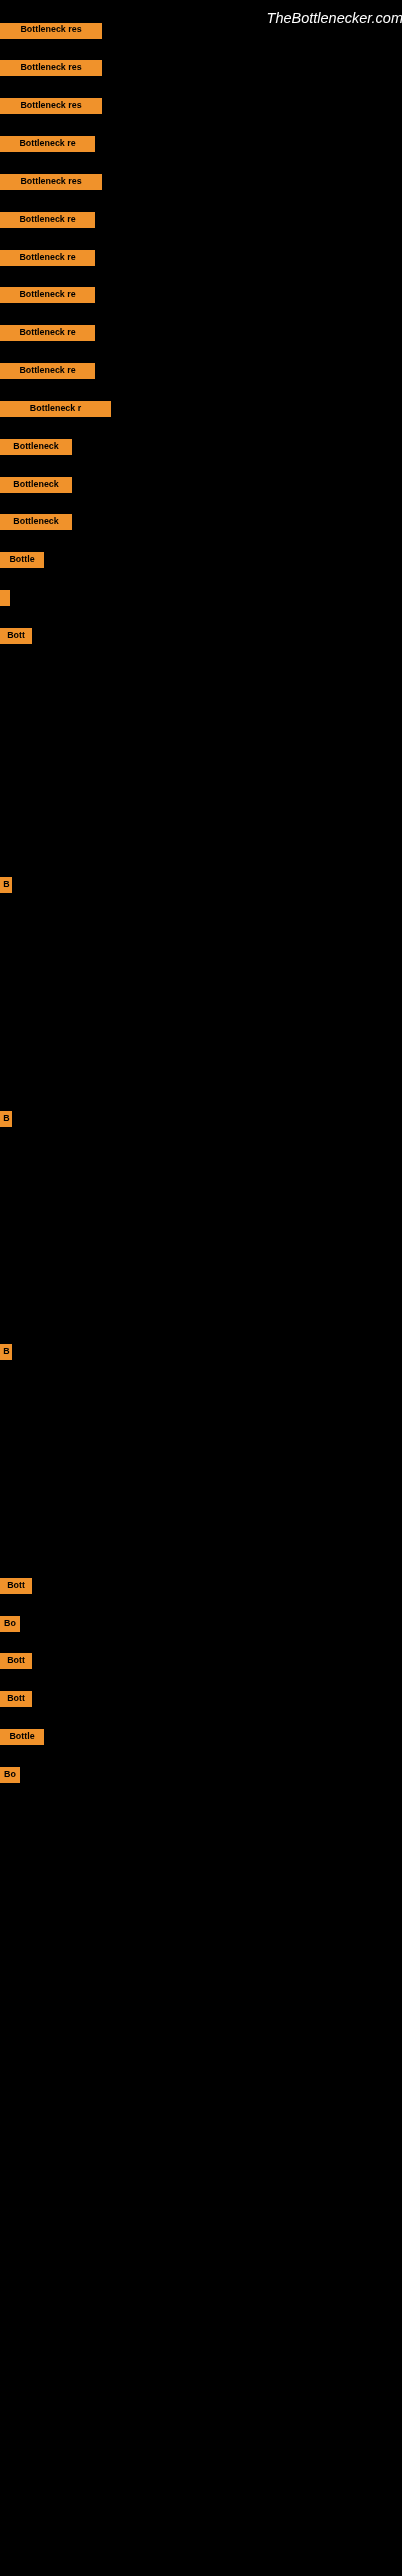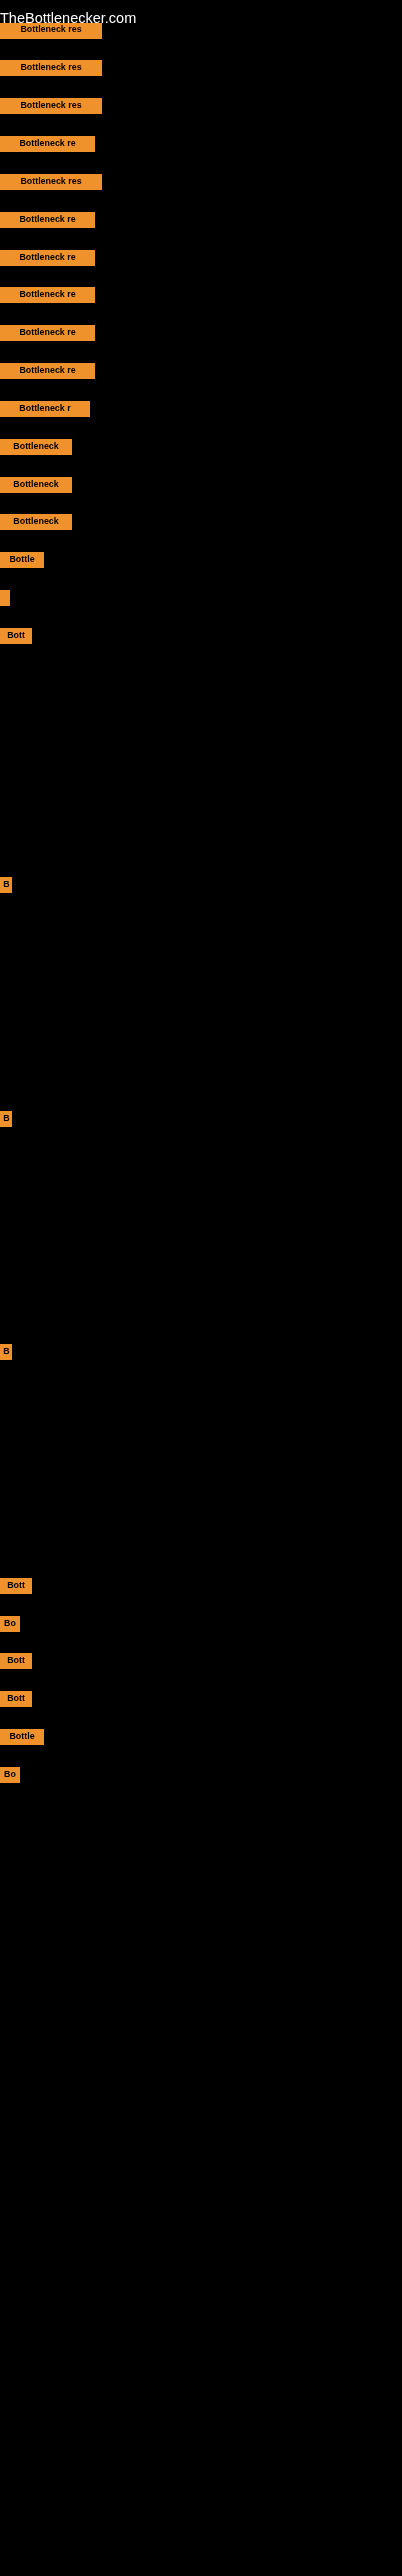--- a/index.html
+++ b/index.html
@@ -8,28 +8,29 @@
       box-sizing: border-box;
     }
     body {
       background-color: #000000;
       width: 403px;
       min-height: 2576px;
       font-family: Arial, sans-serif;
       position: relative;
     }
     .site-title {
-      text-align: left;
+      text-align: right;
       color: #ffffff;
       font-size: 14.5px;
       padding: 6.4px 0;
       position: absolute;
       top: 4px;
       left: 0;
       right: 0;
+      font-style: italic;
     }
     .bottleneck-label {
       position: absolute;
       background-color: #f0922b;
       color: #000000;
       font-size: 8.9px;
       font-weight: bold;
       padding: 1.6px 3.2px;
       white-space: nowrap;
       overflow: hidden;
@@ -45,21 +46,21 @@
     <div class="bottleneck-label" style="top: 22.5px; left: 0px; width: 102px; height: 16px;">Bottleneck res</div>
     <div class="bottleneck-label" style="top: 60px; left: 0px; width: 102px; height: 16px;">Bottleneck res</div>
     <div class="bottleneck-label" style="top: 98px; left: 0px; width: 102px; height: 16px;">Bottleneck res</div>
     <div class="bottleneck-label" style="top: 136px; left: 0px; width: 95px; height: 16px;">Bottleneck re</div>
     <div class="bottleneck-label" style="top: 174px; left: 0px; width: 102px; height: 16px;">Bottleneck res</div>
     <div class="bottleneck-label" style="top: 212px; left: 0px; width: 95px; height: 16px;">Bottleneck re</div>
     <div class="bottleneck-label" style="top: 250px; left: 0px; width: 95px; height: 16px;">Bottleneck re</div>
     <div class="bottleneck-label" style="top: 287px; left: 0px; width: 95px; height: 16px;">Bottleneck re</div>
     <div class="bottleneck-label" style="top: 325px; left: 0px; width: 95px; height: 16px;">Bottleneck re</div>
     <div class="bottleneck-label" style="top: 363px; left: 0px; width: 95px; height: 16px;">Bottleneck re</div>
-    <div class="bottleneck-label" style="top: 401px; left: 0px; width: 90px; height: 16px;">Bottleneck r</div>
+    <div class="bottleneck-label" style="top: 401px; left: 0px; width: 111px; height: 16px;">Bottleneck r</div>
     <div class="bottleneck-label" style="top: 439px; left: 0px; width: 72px; height: 16px;">Bottleneck</div>
     <div class="bottleneck-label" style="top: 477px; left: 0px; width: 72px; height: 16px;">Bottleneck</div>
     <div class="bottleneck-label" style="top: 514px; left: 0px; width: 72px; height: 16px;">Bottleneck</div>
     <div class="bottleneck-label" style="top: 552px; left: 0px; width: 44px; height: 16px;">Bottle</div>
     <div class="bottleneck-label" style="top: 590px; left: 0px; width: 9.7px; height: 16px;"></div>
     <div class="bottleneck-label" style="top: 628px; left: 0px; width: 32px; height: 16px;">Bott</div>
     <div class="bottleneck-label" style="top: 877px; left: 0px; width: 12px; height: 16px;">B</div>
     <div class="bottleneck-label" style="top: 1111px; left: 0px; width: 12px; height: 16px;">B</div>
     <div class="bottleneck-label" style="top: 1344px; left: 0px; width: 12px; height: 16px;">B</div>
     <div class="bottleneck-label" style="top: 1578px; left: 0px; width: 32px; height: 16px;">Bott</div>

